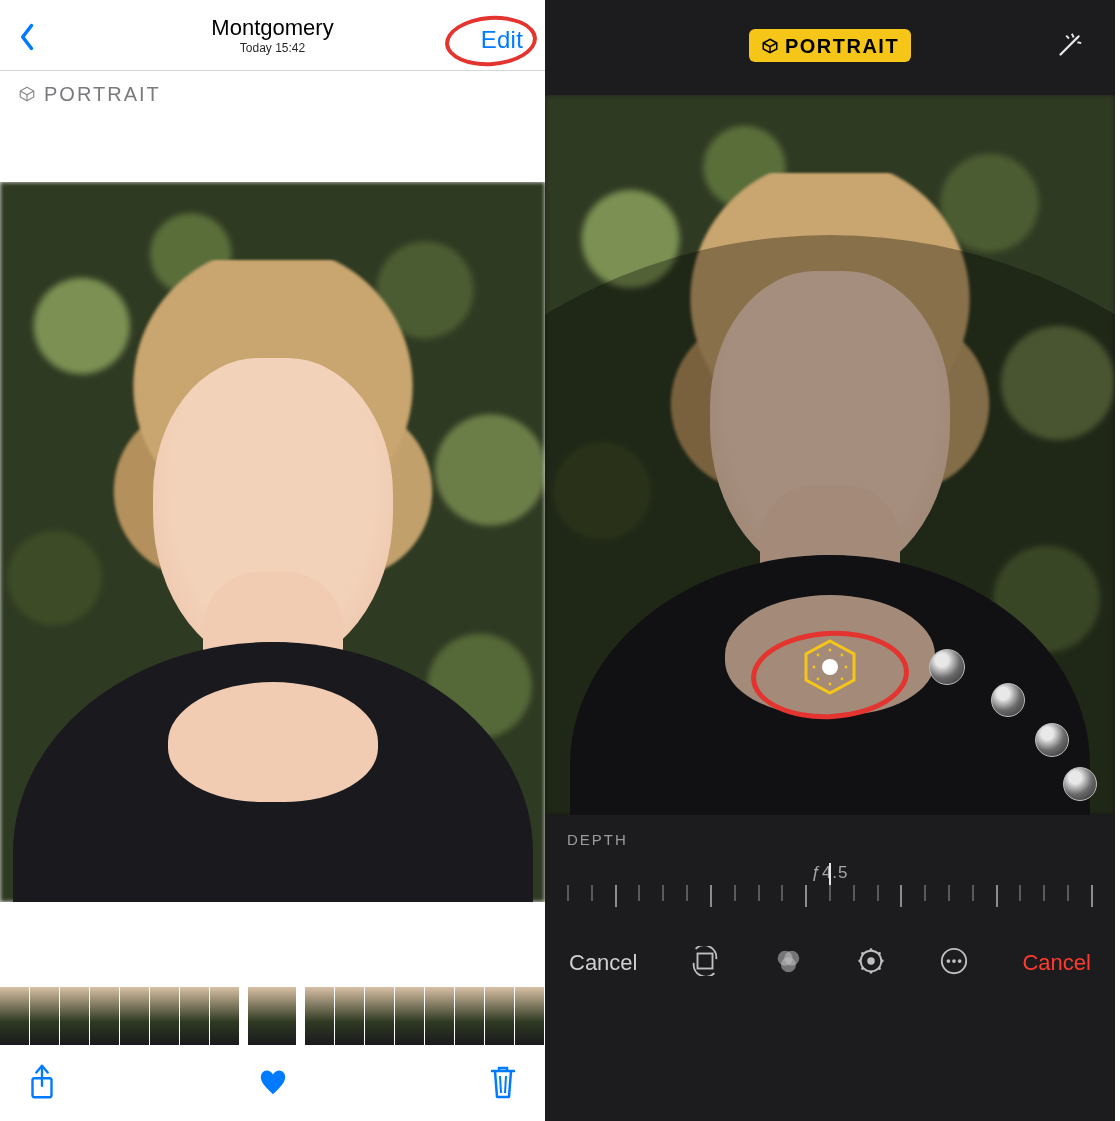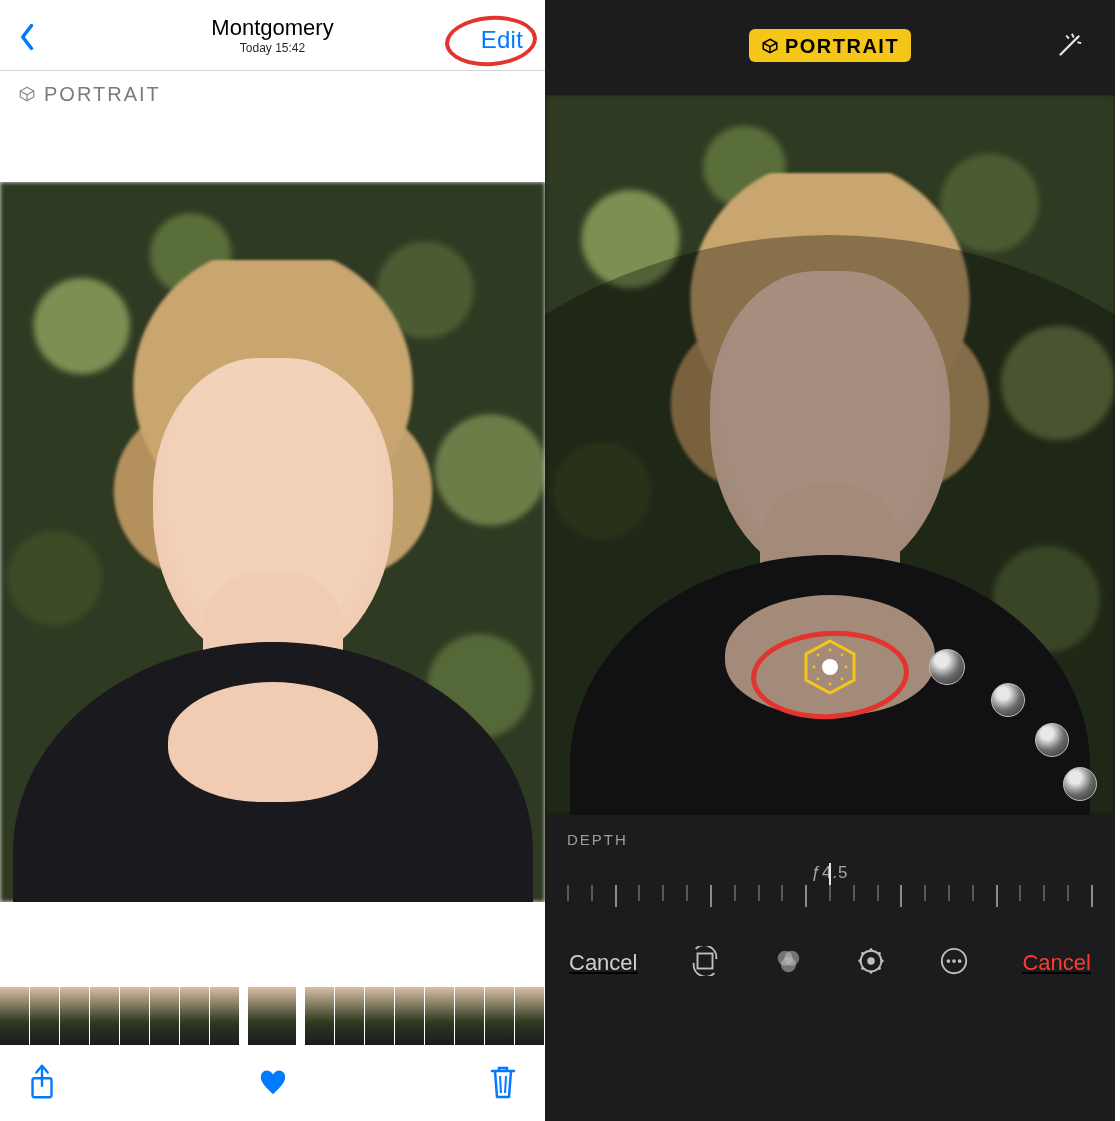--- a/index.html
+++ b/index.html
@@ -85,21 +85,21 @@
 
   .depth-row { height:106px; padding:16px 22px 0; color:#9b9b9f; position:relative; }
   .depth-row .dlabel { font-size:15px; letter-spacing:2px; position:absolute; left:22px; top:16px;}
   .depth-row .fval { position:absolute; left:50%; top:16px; transform:translateX(-50%); color:#a7a7ab; font-size:17px; letter-spacing:1px;margin-top:32px;}
   .ticks { position:absolute; left:22px; right:22px; top:48px; height:42px; }
   .ticks .pointer { position:absolute; left:50%; top:0; width:2px; height:38px; background:#e6e6e6; transform:translateX(-50%);}
   .ticks .trow { position:absolute; left:0; right:0; top:22px; display:flex; justify-content:space-between; }
   .ticks .tick { width:2px; height:16px; background:#59595d; }
   .ticks .tick.m { height:22px; background:#8c8c90; }
 
-  .r-toolbar { height:84px; display:flex; align-items:center; justify-content:space-between; padding:0 24px;text-decoration:underline; }
+  .r-toolbar { height:84px; display:flex; align-items:center; justify-content:space-between; padding:0 24px; }
   .r-toolbar .txtbtn { font-size:22px; }
   .cancel { color:#cfcfd2; }
   .revert { color:#ff3b30; font-weight:500; }
   .r-toolbar .ico { color:#bfbfc2; }
   .r-toolbar svg { width:30px; height:30px; }
 
   .hex { stroke:#f5c518; fill:none; stroke-width:3; }
 </style>
 </head>
 <body>

